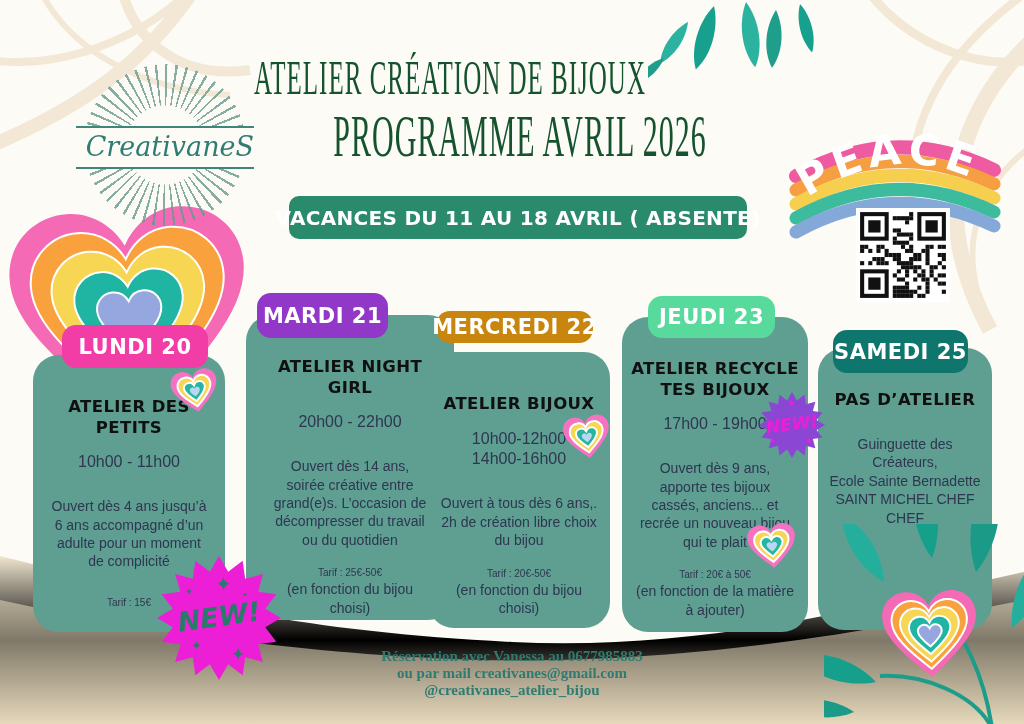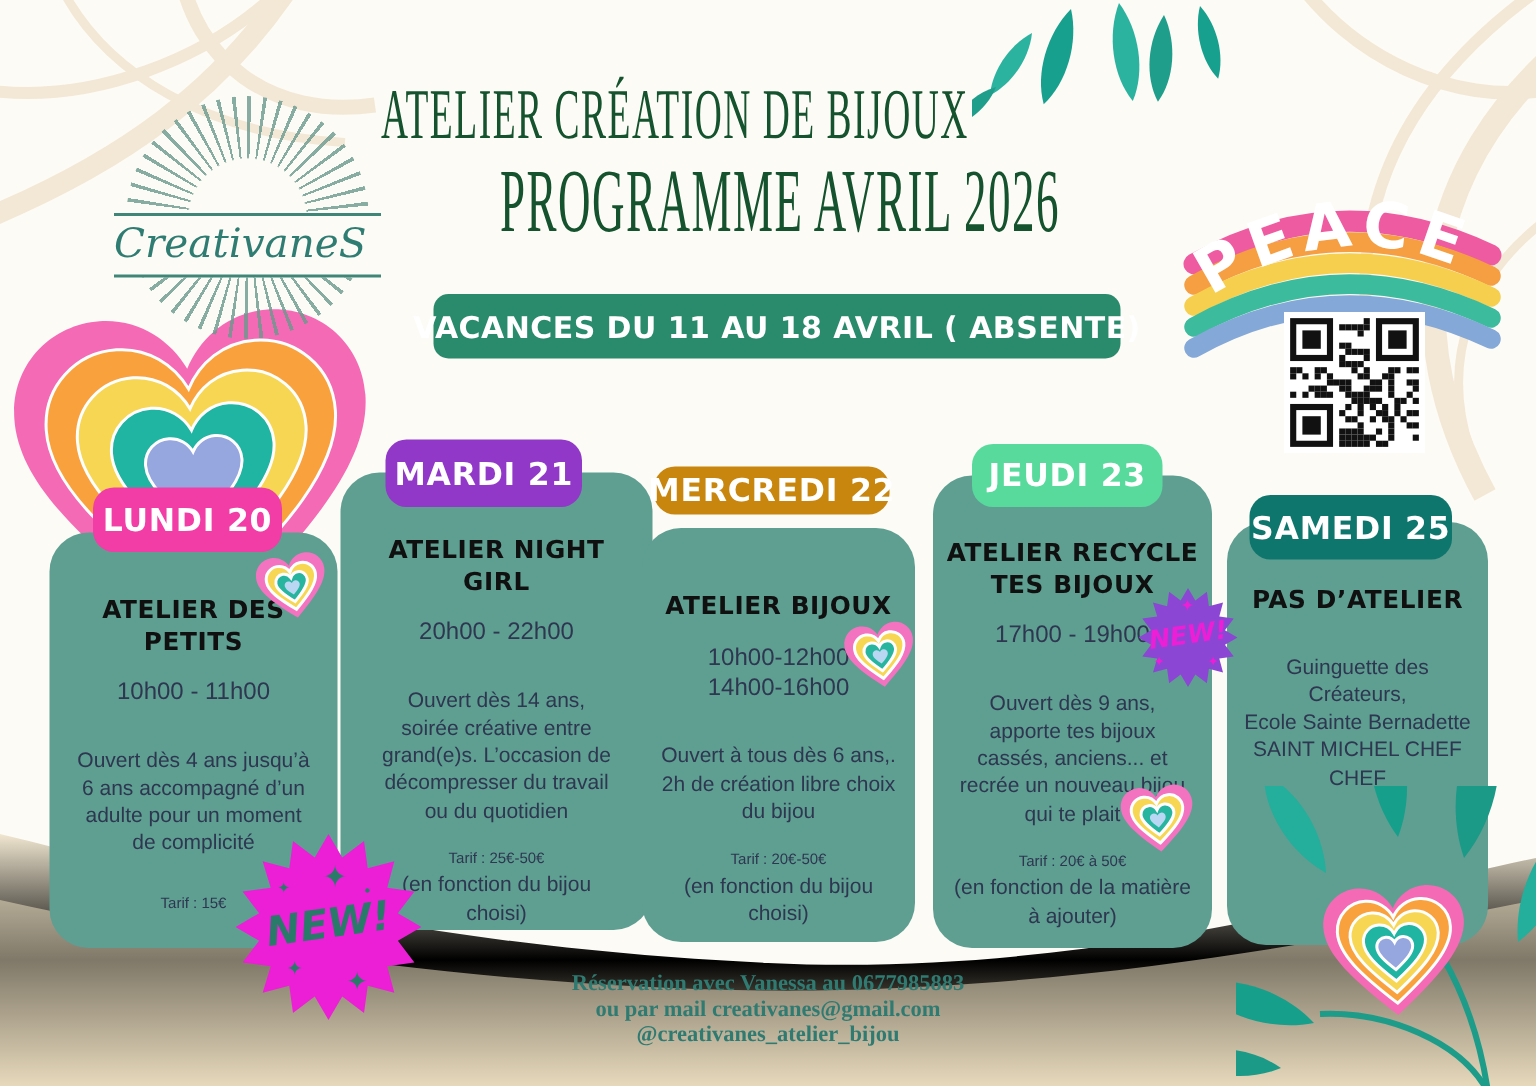--- a/index.html
+++ b/index.html
@@ -8,23 +8,23 @@
 
   
   .pampas{position:absolute;inset:0;z-index:0;pointer-events:none;}
   .sand{position:absolute;inset:0;z-index:1;pointer-events:none;}
 
   
   .sunburst{position:absolute;left:84px;top:64px;width:162px;height:162px;border-radius:50%;z-index:2;
     background:repeating-conic-gradient(#6a9a8e 0deg 1.8deg, transparent 1.8deg 7.5deg);
     -webkit-mask:radial-gradient(circle, transparent 0 34%, #000 35% 78%, transparent 79%);
     mask:radial-gradient(circle, transparent 0 34%, #000 35% 78%, transparent 79%);opacity:.8;}
-  .logo-band{position:absolute;left:76px;top:142px;width:178px;z-index:3;background:#fdfbf6;
+  .logo-band{position:absolute;left:76px;top:126px;width:178px;z-index:3;background:#fdfbf6;
     border-top:2px solid #3f8578;border-bottom:2px solid #3f8578;padding:3px 0 5px;
-    text-align:left;font-family:"DejaVu Serif",serif;font-style:italic;font-size:27px;color:#2f7d72;}
+    text-align:right;font-family:"DejaVu Serif",serif;font-style:italic;font-size:27px;color:#2f7d72;}
 
   
   .title-wrap{position:absolute;left:150px;top:52px;width:600px;z-index:2;text-align:center;color:#14532d;
     font-family:"Liberation Serif",serif;}
   .title-line1,.title-line2{display:block;}
   .title-line1 span{display:inline-block;font-size:25px;letter-spacing:1px;transform:scaleY(1.9);transform-origin:center top;white-space:nowrap;}
   .title-line2{margin-top:22px;transform:translateX(70px);}
   .title-line2 span{display:inline-block;font-size:30px;letter-spacing:1px;transform:scaleY(2.0);transform-origin:center top;white-space:nowrap;}
 
   
@@ -43,36 +43,36 @@
   .br-heart{position:absolute;left:880px;top:584px;width:100px;height:100px;z-index:4;transform:rotate(-3deg);}
   .sticker{position:absolute;z-index:4;}
   .sticker-1{left:170px;top:368px;width:50px;height:46px;transform:rotate(-10deg);}
   .sticker-3{left:562px;top:414px;width:50px;height:46px;transform:rotate(-8deg);}
   .sticker-4{left:746px;top:522px;width:52px;height:48px;transform:rotate(-6deg);}
 
   
   .card{position:absolute;background:#5e9f92;border-radius:26px;z-index:2;box-sizing:border-box;
     padding:42px 8px 0;text-align:center;color:#2e3650;}
   .card-1{left:33px;top:355px;width:192px;height:277px;}
-  .card-2{left:227px;top:315px;width:208px;height:305px;}
+  .card-2{left:246px;top:315px;width:208px;height:305px;}
   .card-3{left:428px;top:352px;width:182px;height:276px;}
   .card-4{left:622px;top:317px;width:186px;height:315px;}
   .card-5{left:818px;top:348px;width:174px;height:282px;}
   .card-title{font-family:"DejaVu Sans",sans-serif;font-weight:900;font-size:16.5px;letter-spacing:.4px;
     color:#101010;white-space:pre-line;line-height:1.25;}
   .card-hours{margin-top:14px;font-size:16px;white-space:pre-line;line-height:1.3;}
   .card-desc{margin-top:24px;font-size:14px;line-height:1.32;white-space:pre-line;}
   .card-tarif{margin-top:18px;font-size:10px;}
   .card-note{margin-top:2px;font-size:14px;line-height:1.3;white-space:pre-line;}
   .card-hours:empty,.card-tarif:empty,.card-note:empty{display:none;}
   .card-1 .card-tarif{margin-top:26px;}
 
   .day-badge{position:absolute;z-index:3;border-radius:14px;display:flex;align-items:center;justify-content:center;
     color:#fff;font-family:"DejaVu Sans",sans-serif;font-weight:bold;font-size:21px;letter-spacing:.5px;white-space:nowrap;}
-  .badge-1{left:62px;top:325px;width:126px;height:43px;background:#f23ca6;}
+  .badge-1{left:62px;top:325px;width:146px;height:43px;background:#f23ca6;}
   .badge-2{left:257px;top:293px;width:131px;height:45px;background:#9138c8;}
   .badge-3{left:436px;top:311px;width:157px;height:32px;background:#c8860e;}
   .badge-4{left:648px;top:296px;width:127px;height:42px;background:#58da9d;}
   .badge-5{left:833px;top:330px;width:135px;height:43px;background:#0f766e;}
 
   
   .new-left{position:absolute;left:157px;top:556px;width:124px;height:120px;z-index:4;}
   .new-right{position:absolute;left:759px;top:392px;width:66px;height:64px;z-index:4;}
   .starburst-wrap{position:relative;width:100%;height:100%;}
   .starburst-wrap svg{position:absolute;inset:0;}

